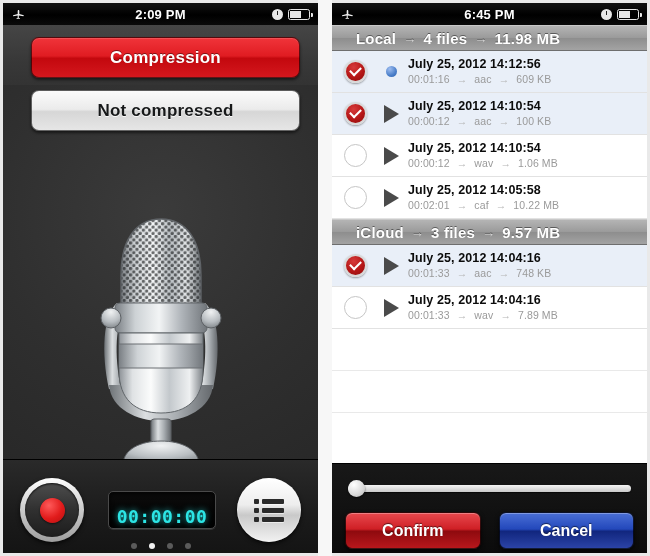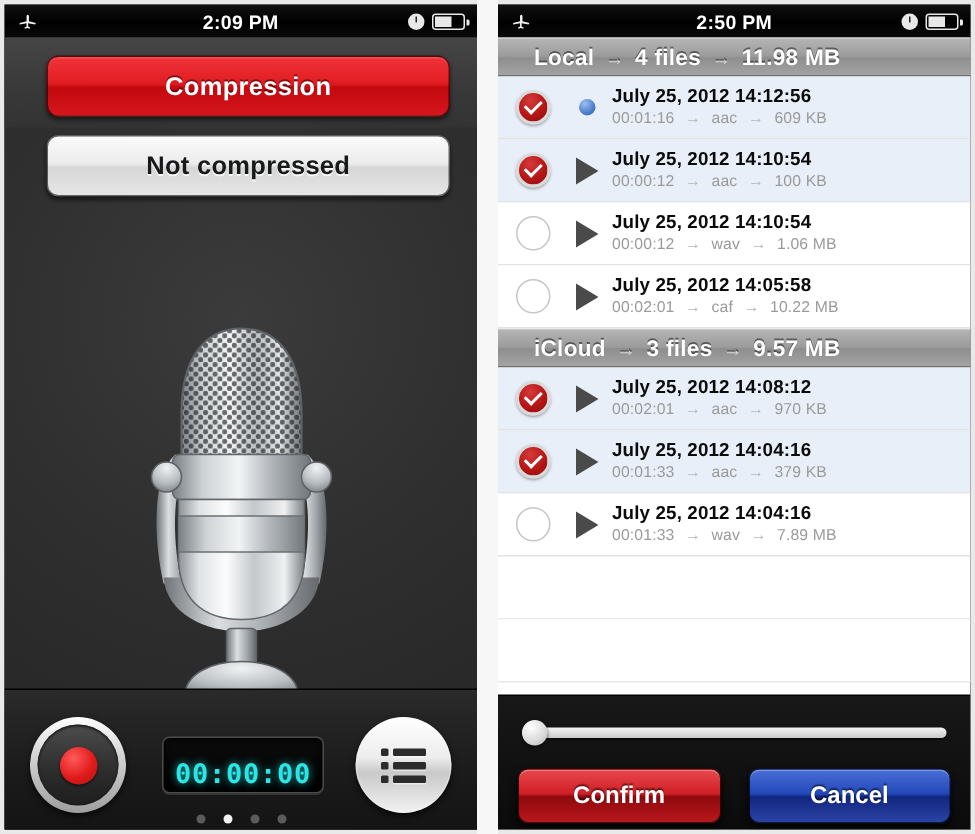--- a/index.html
+++ b/index.html
@@ -358,21 +358,21 @@
   <div class="gap"></div>
 
   <div class="phone phone-right">
 
     <div class="statusbar">
       <div class="sb-left">
         <svg class="ico-plane" viewBox="0 0 24 24">
           <path fill="#f0f0f0" d="M22 13.5l-8.5-2.2V5.4c0-1-.7-1.9-1.5-1.9s-1.5.9-1.5 1.9v5.9L2 13.5v1.8l8.5-1.6v4.1l-2.3 1.4v1.3l3.3-.8 3.3.8v-1.3l-2.3-1.4v-4.1l8.5 1.6z"></path>
         </svg>
       </div>
-      <div class="sb-time">2:50 PM</div>
+      <div class="sb-time">6:45 PM</div>
       <div class="sb-right">
         <span class="ico-alarm"></span>
         <span class="ico-batt"></span>
       </div>
     </div>
 
     <div class="rbody">
 
       <div class="sect-head">
         <span>Local</span>
@@ -451,64 +451,48 @@
       </div>
 
       <div class="sect-head">
         <span>iCloud</span>
         <span class="arw">→</span>
         <span>3 files</span>
         <span class="arw">→</span>
         <span>9.57 MB</span>
       </div>
 
+
       <div class="row sel">
         <div class="chk on"></div>
         <div class="play">
             <div class="tri"></div>
           </div>
         <div class="meta">
-          <div class="ttl">July 25, 2012 14:08:12</div>
+          <div class="ttl">July 25, 2012 14:04:16</div>
           <div class="sub">
-            <span>00:02:01</span>
+            <span>00:01:33</span>
             <span class="arw">→</span>
             <span>aac</span>
             <span class="arw">→</span>
-            <span>970 KB</span>
-          </div>
-        </div>
-      </div>
-
-      <div class="row sel">
-        <div class="chk on"></div>
+            <span>748 KB</span>
+          </div>
+        </div>
+      </div>
+
+      <div class="row">
+        <div class="chk"></div>
         <div class="play">
             <div class="tri"></div>
           </div>
         <div class="meta">
           <div class="ttl">July 25, 2012 14:04:16</div>
           <div class="sub">
             <span>00:01:33</span>
             <span class="arw">→</span>
-            <span>aac</span>
-            <span class="arw">→</span>
-            <span>379 KB</span>
-          </div>
-        </div>
-      </div>
-
-      <div class="row">
-        <div class="chk"></div>
-        <div class="play">
-            <div class="tri"></div>
-          </div>
-        <div class="meta">
-          <div class="ttl">July 25, 2012 14:04:16</div>
-          <div class="sub">
-            <span>00:01:33</span>
-            <span class="arw">→</span>
             <span>wav</span>
             <span class="arw">→</span>
             <span>7.89 MB</span>
           </div>
         </div>
       </div>
 
       <div class="row-empty"></div>
       <div class="row-empty"></div>
 

